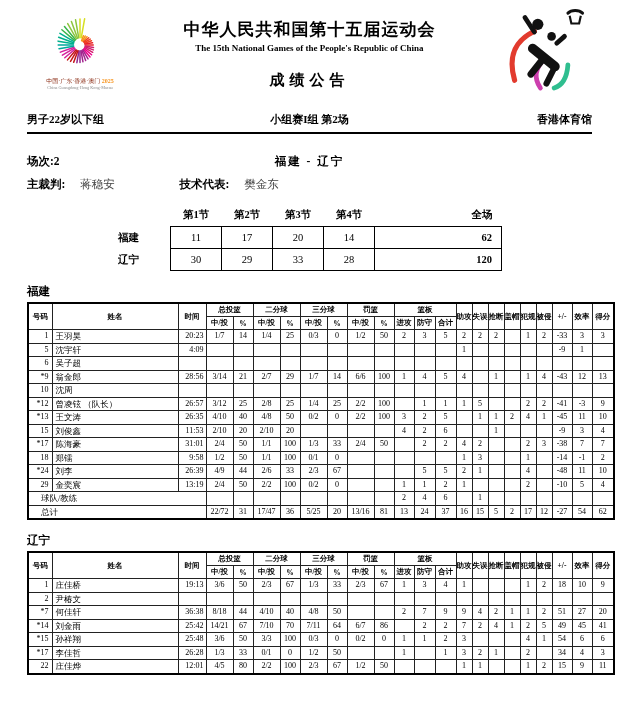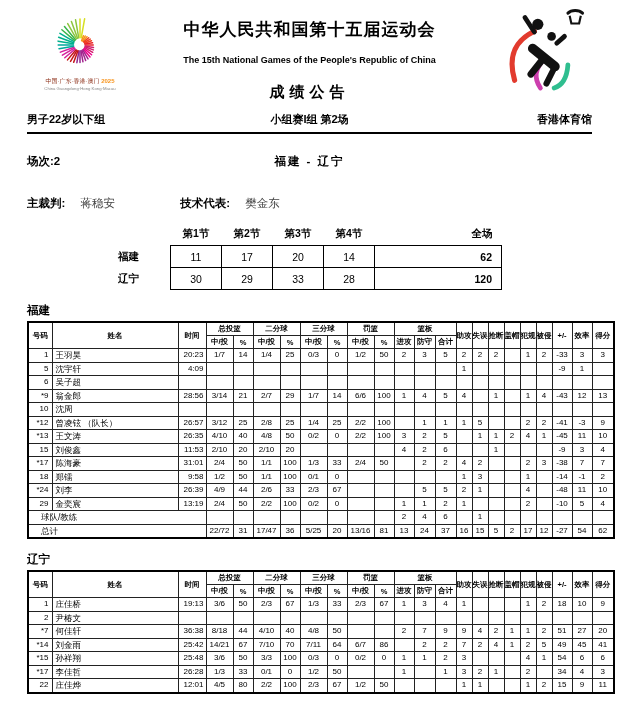--- a/index.html
+++ b/index.html
@@ -1,46 +1,46 @@
 <!DOCTYPE html>
 <html><head>
 <meta charset="utf-8">
 <style>
   html,body{margin:0;padding:0;background:#fff;}
   .page{position:relative;width:619px;height:708px;background:#fff;overflow:hidden;
-        font-family:Liberation Sans, sans-serif;color:#000;}
+        font-family:Liberation Serif, serif;color:#000;}
   .content{padding:0 27px;}
 
   
   .hdr{position:relative;height:92px;margin-top:12px;}
   .logo{position:absolute;left:1px;top:0;width:104px;text-align:center;}
   .logo svg{display:block;margin:0 auto;}
   .logo-cap{font-size:6px;color:#8a2a12;white-space:nowrap;line-height:1.2;}
   .logo-cap b{color:#f7941d;}
   .logo-cap-en{font-size:5px;color:#888;white-space:nowrap;line-height:1.2;transform:scale(.85);}
   .hdr-center{text-align:center;padding-top:6px;}
   .title{font-size:17px;font-weight:bold;letter-spacing:1px;}
-  .subtitle{font-size:9px;font-weight:bold;margin-top:14px;}
+  .subtitle{font-size:9px;font-weight:bold;margin-top:2px;}
   .bulletin{font-size:15px;font-weight:bold;margin-top:18px;letter-spacing:5px;}
   .picto{position:absolute;right:0;top:-4px;width:86px;height:86px;}
 
   .meta-row{display:flex;justify-content:space-between;align-items:baseline;margin-top:2px;}
   .sport{font-weight:bold;font-size:12.5px;}
   .datetime{font-weight:bold;font-size:11px;}
   .meta-row2{position:relative;margin-top:8px;font-weight:bold;font-size:11px;height:15px;}
   .meta-row2 .mid{position:absolute;left:50%;transform:translateX(-50%);}
   .meta-row2 .right{position:absolute;right:0;}
   .rule{border:none;border-top:2px solid #000;margin:5px 0 0;}
 
   
   .minfo{margin-top:20px;font-size:11.5px;}
   .sess-row{position:relative;height:18px;}
   .sess{font-weight:bold;}
   .matchup{position:absolute;left:50%;transform:translateX(-50%);font-weight:bold;letter-spacing:2px;}
-  .ref-row{margin-top:24px;height:17px;}
+  .ref-row{margin-top:5px;height:17px;}
   .ref-row .lbl{font-weight:bold;}
   .ref-row .nm{color:#444;margin-left:12px;}
   .ref-row .lbl2{font-weight:bold;margin-left:62px;}
 
   
   .qwrap{margin-top:12px;display:flex;justify-content:center;}
   .qtable{border-collapse:collapse;font-size:10.5px;}
   .qtable th{border:none;font-weight:bold;padding:2px 0 4px;margin-top:22px;}
   .qtable td{border:1px solid #000;height:19px;text-align:center;}
   .qtable .team{border:none;font-weight:bold;text-align:left;padding-right:10px;width:42px;}

